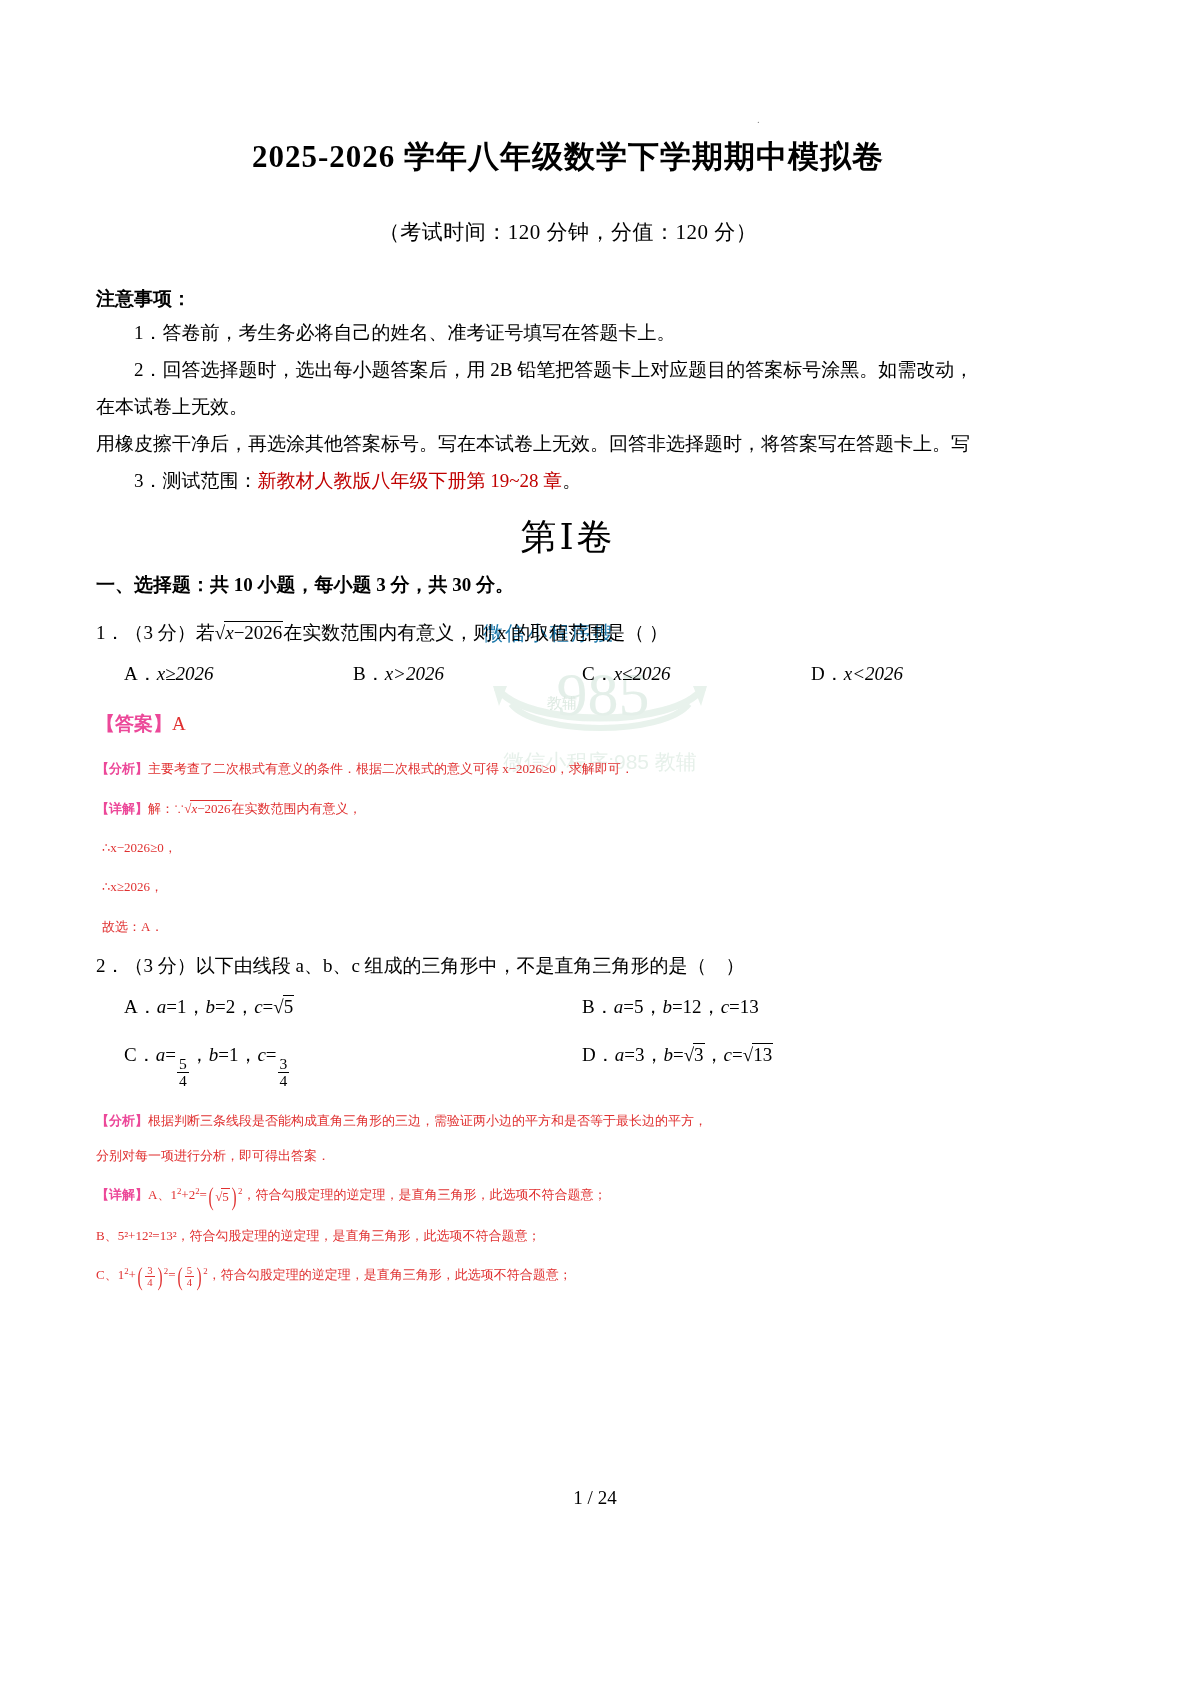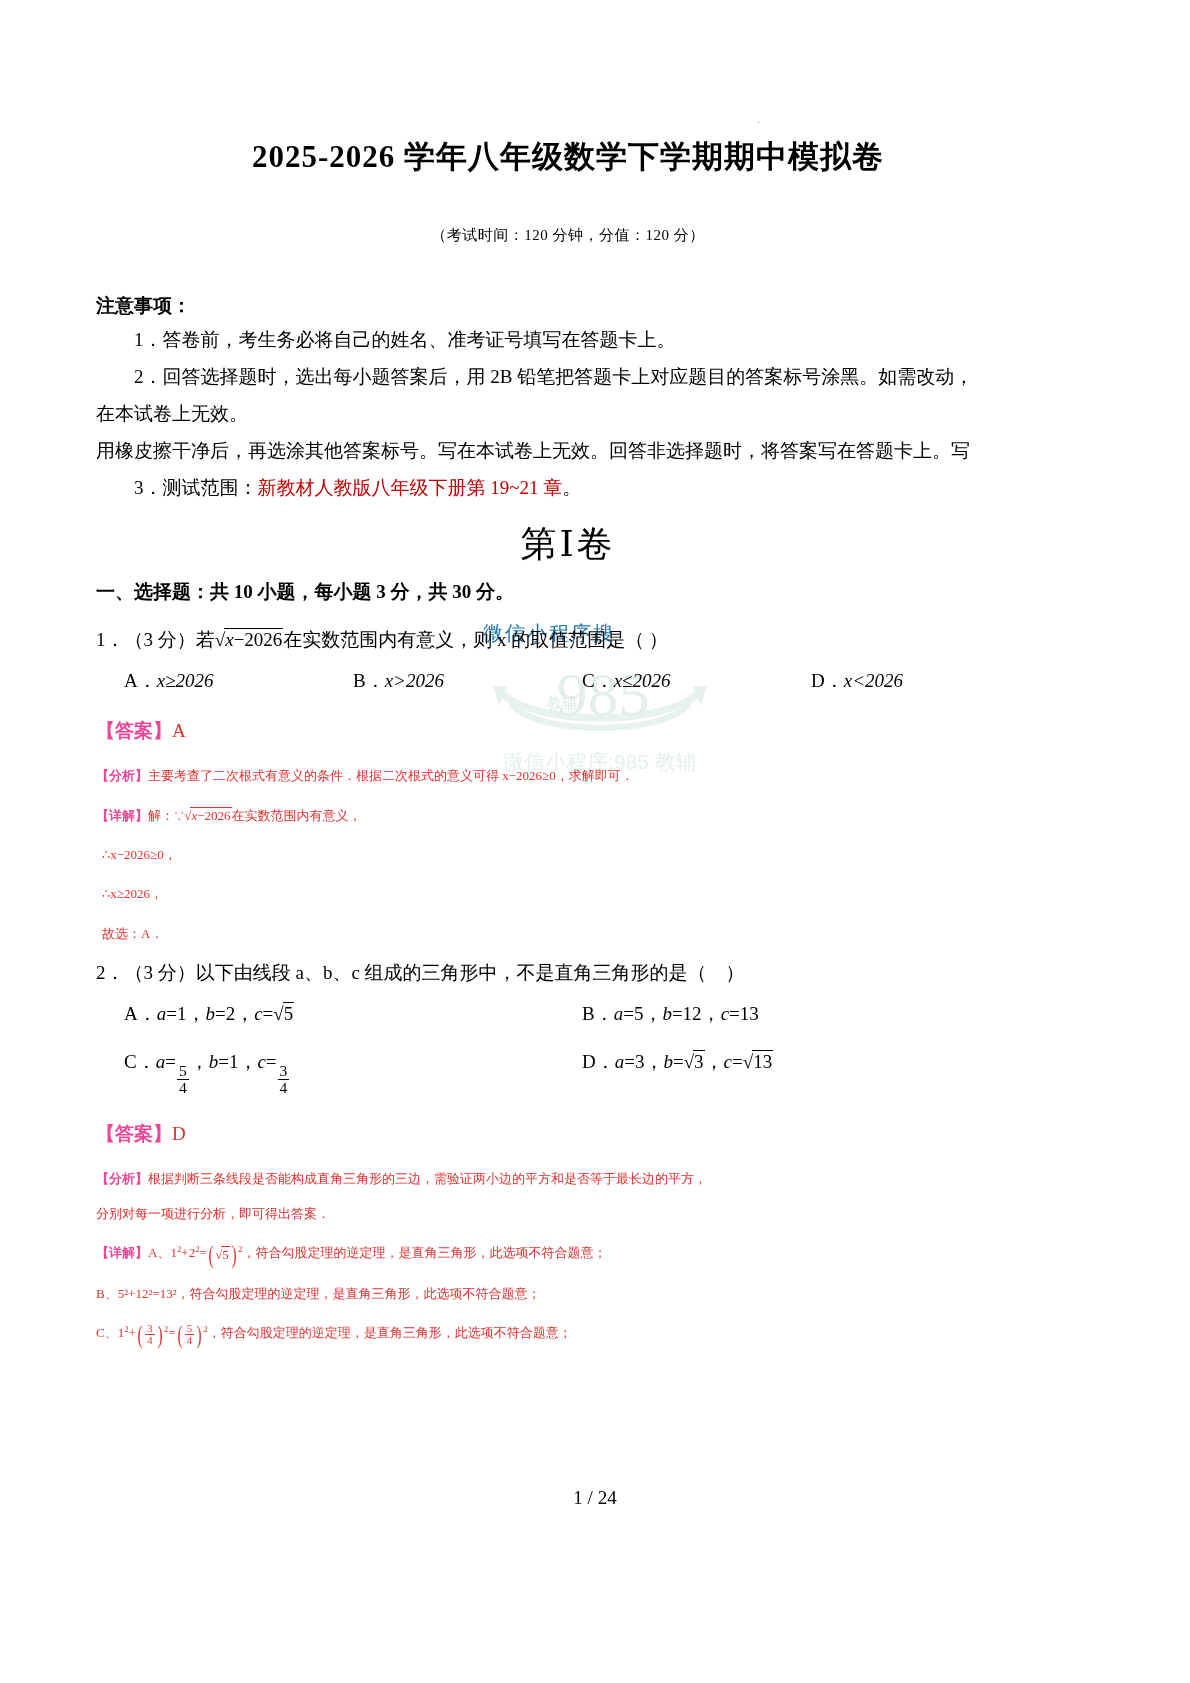--- a/index.html
+++ b/index.html
@@ -86,22 +86,22 @@
     text-align: center;
     font-size: 31px;
     font-weight: bold;
     margin: 0;
     padding-top: 136px;
     letter-spacing: 1px;
     line-height: 1.35;
   }
   .doc-subtitle {
     text-align: center;
-    font-size: 15px;
-    margin: 8px;
+    font-size: 21px;
+    margin: 0;
     padding-top: 40px;
     letter-spacing: 0.5px;
   }
   .notice-label {
     font-size: 19px;
     font-weight: bold;
     margin: 0;
     padding-top: 40px;
     padding-bottom: 2px;
   }
@@ -259,21 +259,21 @@
   <div class="content">
 
     <h1 class="doc-title">2025-2026 学年八年级数学下学期期中模拟卷</h1>
     <div class="doc-subtitle">（考试时间：120 分钟，分值：120 分）</div>
 
     <div class="notice-label">注意事项：</div>
     <p class="notice-item">1．答卷前，考生务必将自己的姓名、准考证号填写在答题卡上。</p>
     <p class="notice-item">2．回答选择题时，选出每小题答案后，用 2B 铅笔把答题卡上对应题目的答案标号涂黑。如需改动，</p>
     <p class="notice-item cont">在本试卷上无效。</p>
     <p class="notice-item cont">用橡皮擦干净后，再选涂其他答案标号。写在本试卷上无效。回答非选择题时，将答案写在答题卡上。写</p>
-    <p class="notice-item"><span>3．测试范围：</span><span class="red">新教材人教版八年级下册第 19~21 章</span><span>。</span></p>
+    <p class="notice-item"><span>3．测试范围：</span><span class="red">新教材人教版八年级下册第 19~28 章</span><span>。</span></p>
 
     <div class="volume-head">第Ⅰ卷</div>
 
     <div class="section-head">一、选择题：共 10 小题，每小题 3 分，共 30 分。</div>
 
     <p class="q-line q-stem"><span>1．（3 分）若</span><span class="rad"><span class="sign">√</span><span class="bar"><em class="v">x</em>−2026</span></span><span>在实数范围内有意义，则 x 的取值范围是（      ）</span></p>
 
     <div class="opts four">
       <span><span>A．</span><em class="v">x≥2026</em></span>
       <span><span>B．</span><em class="v">x&gt;2026</em></span>
@@ -310,21 +310,20 @@
           </span>，<em class="v">b</em>=1，<em class="v">c</em>=<span class="frac">
             <span class="num">3</span>
             <span class="den">4</span>
           </span>
       </span>
       <span>
         <span>D．</span><em class="v">a</em>=3，<em class="v">b</em>=<span class="rad"><span class="sign">√</span><span class="bar">3</span></span>，<em class="v">c</em>=<span class="rad"><span class="sign">√</span><span class="bar">13</span></span>
       </span>
     </div>
 
-    <p class="ans-line"><span class="tag">【答案】</span><span>D</span></p>
 
     <p class="ana-line"><span class="tag">【分析】</span><span>根据判断三条线段是否能构成直角三角形的三边，需验证两小边的平方和是否等于最长边的平方，</span></p>
     <p class="ana-line" style="padding-top:10px;">分别对每一项进行分析，即可得出答案．</p>
 
     <p class="det-line"><span class="tag">【详解】</span><span>A、1</span><span class="sup">2</span><span>+2</span><span class="sup">2</span><span>=</span><span class="pwrap">
           <span class="par">(</span>
           <span class="rad"><span class="sign">√</span><span class="bar">5</span></span>
           <span class="par">)</span>
         </span><span class="sup">2</span><span>，符合勾股定理的逆定理，是直角三角形，此选项不符合题意；</span></p>
 

